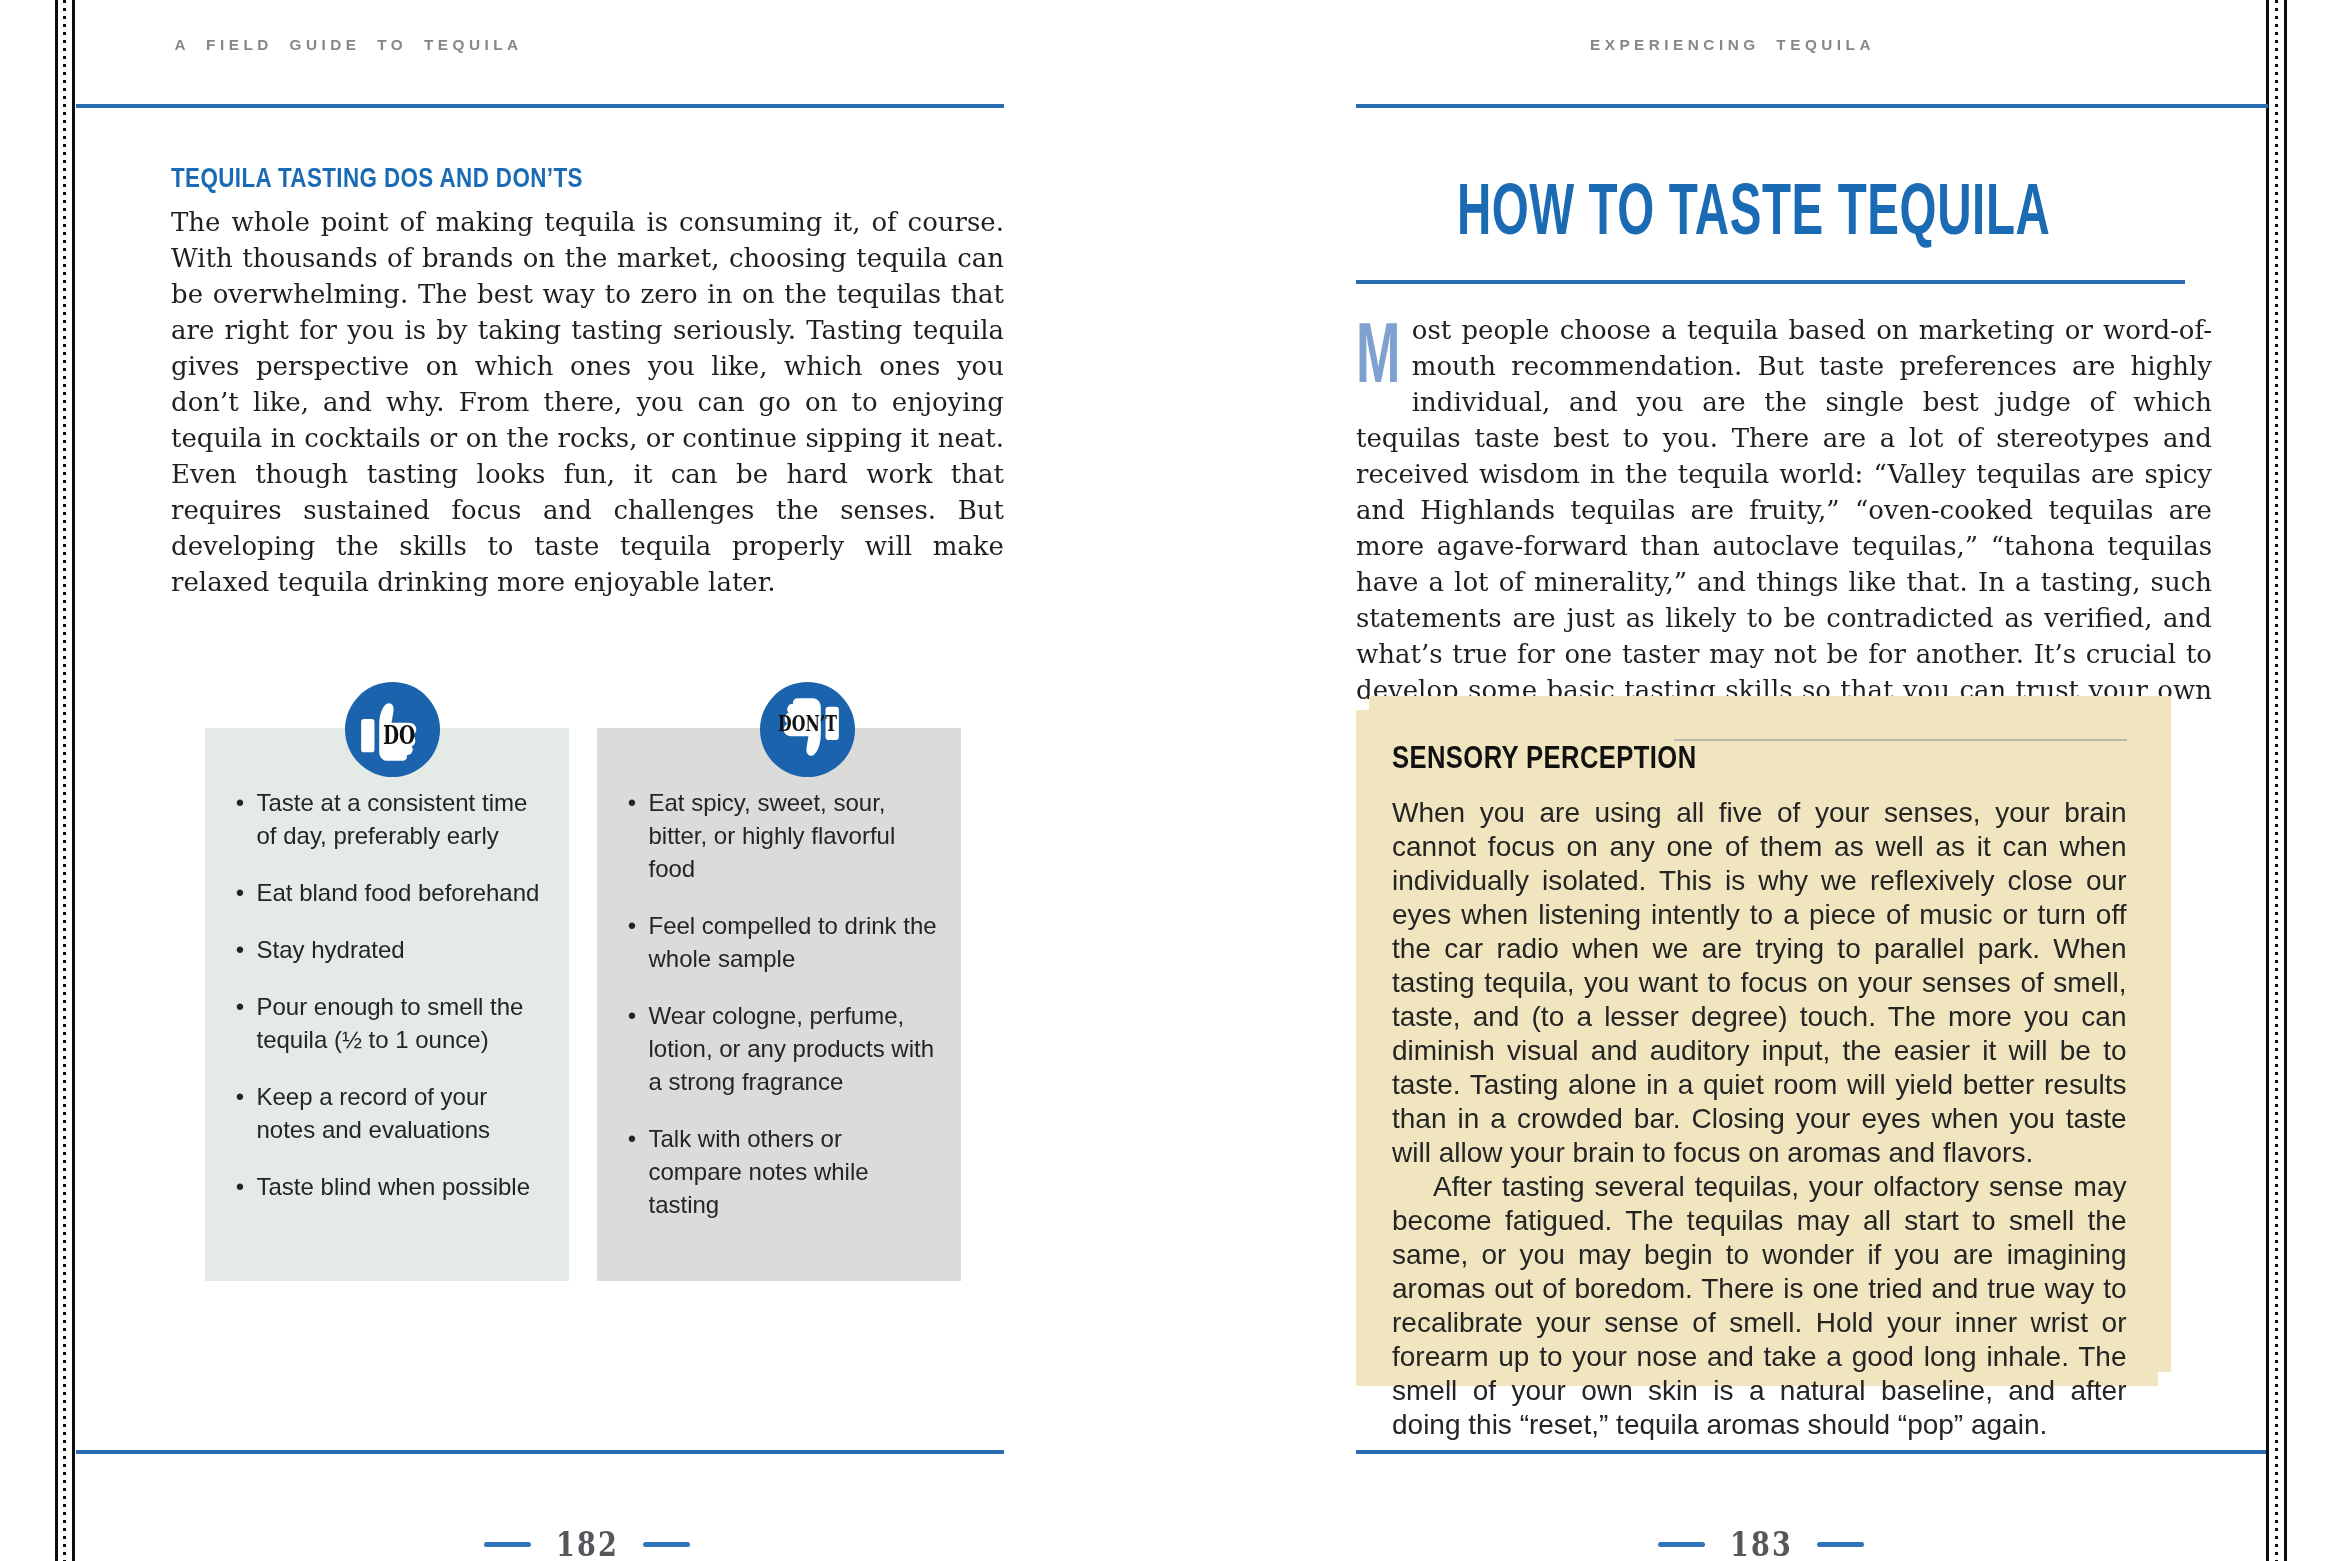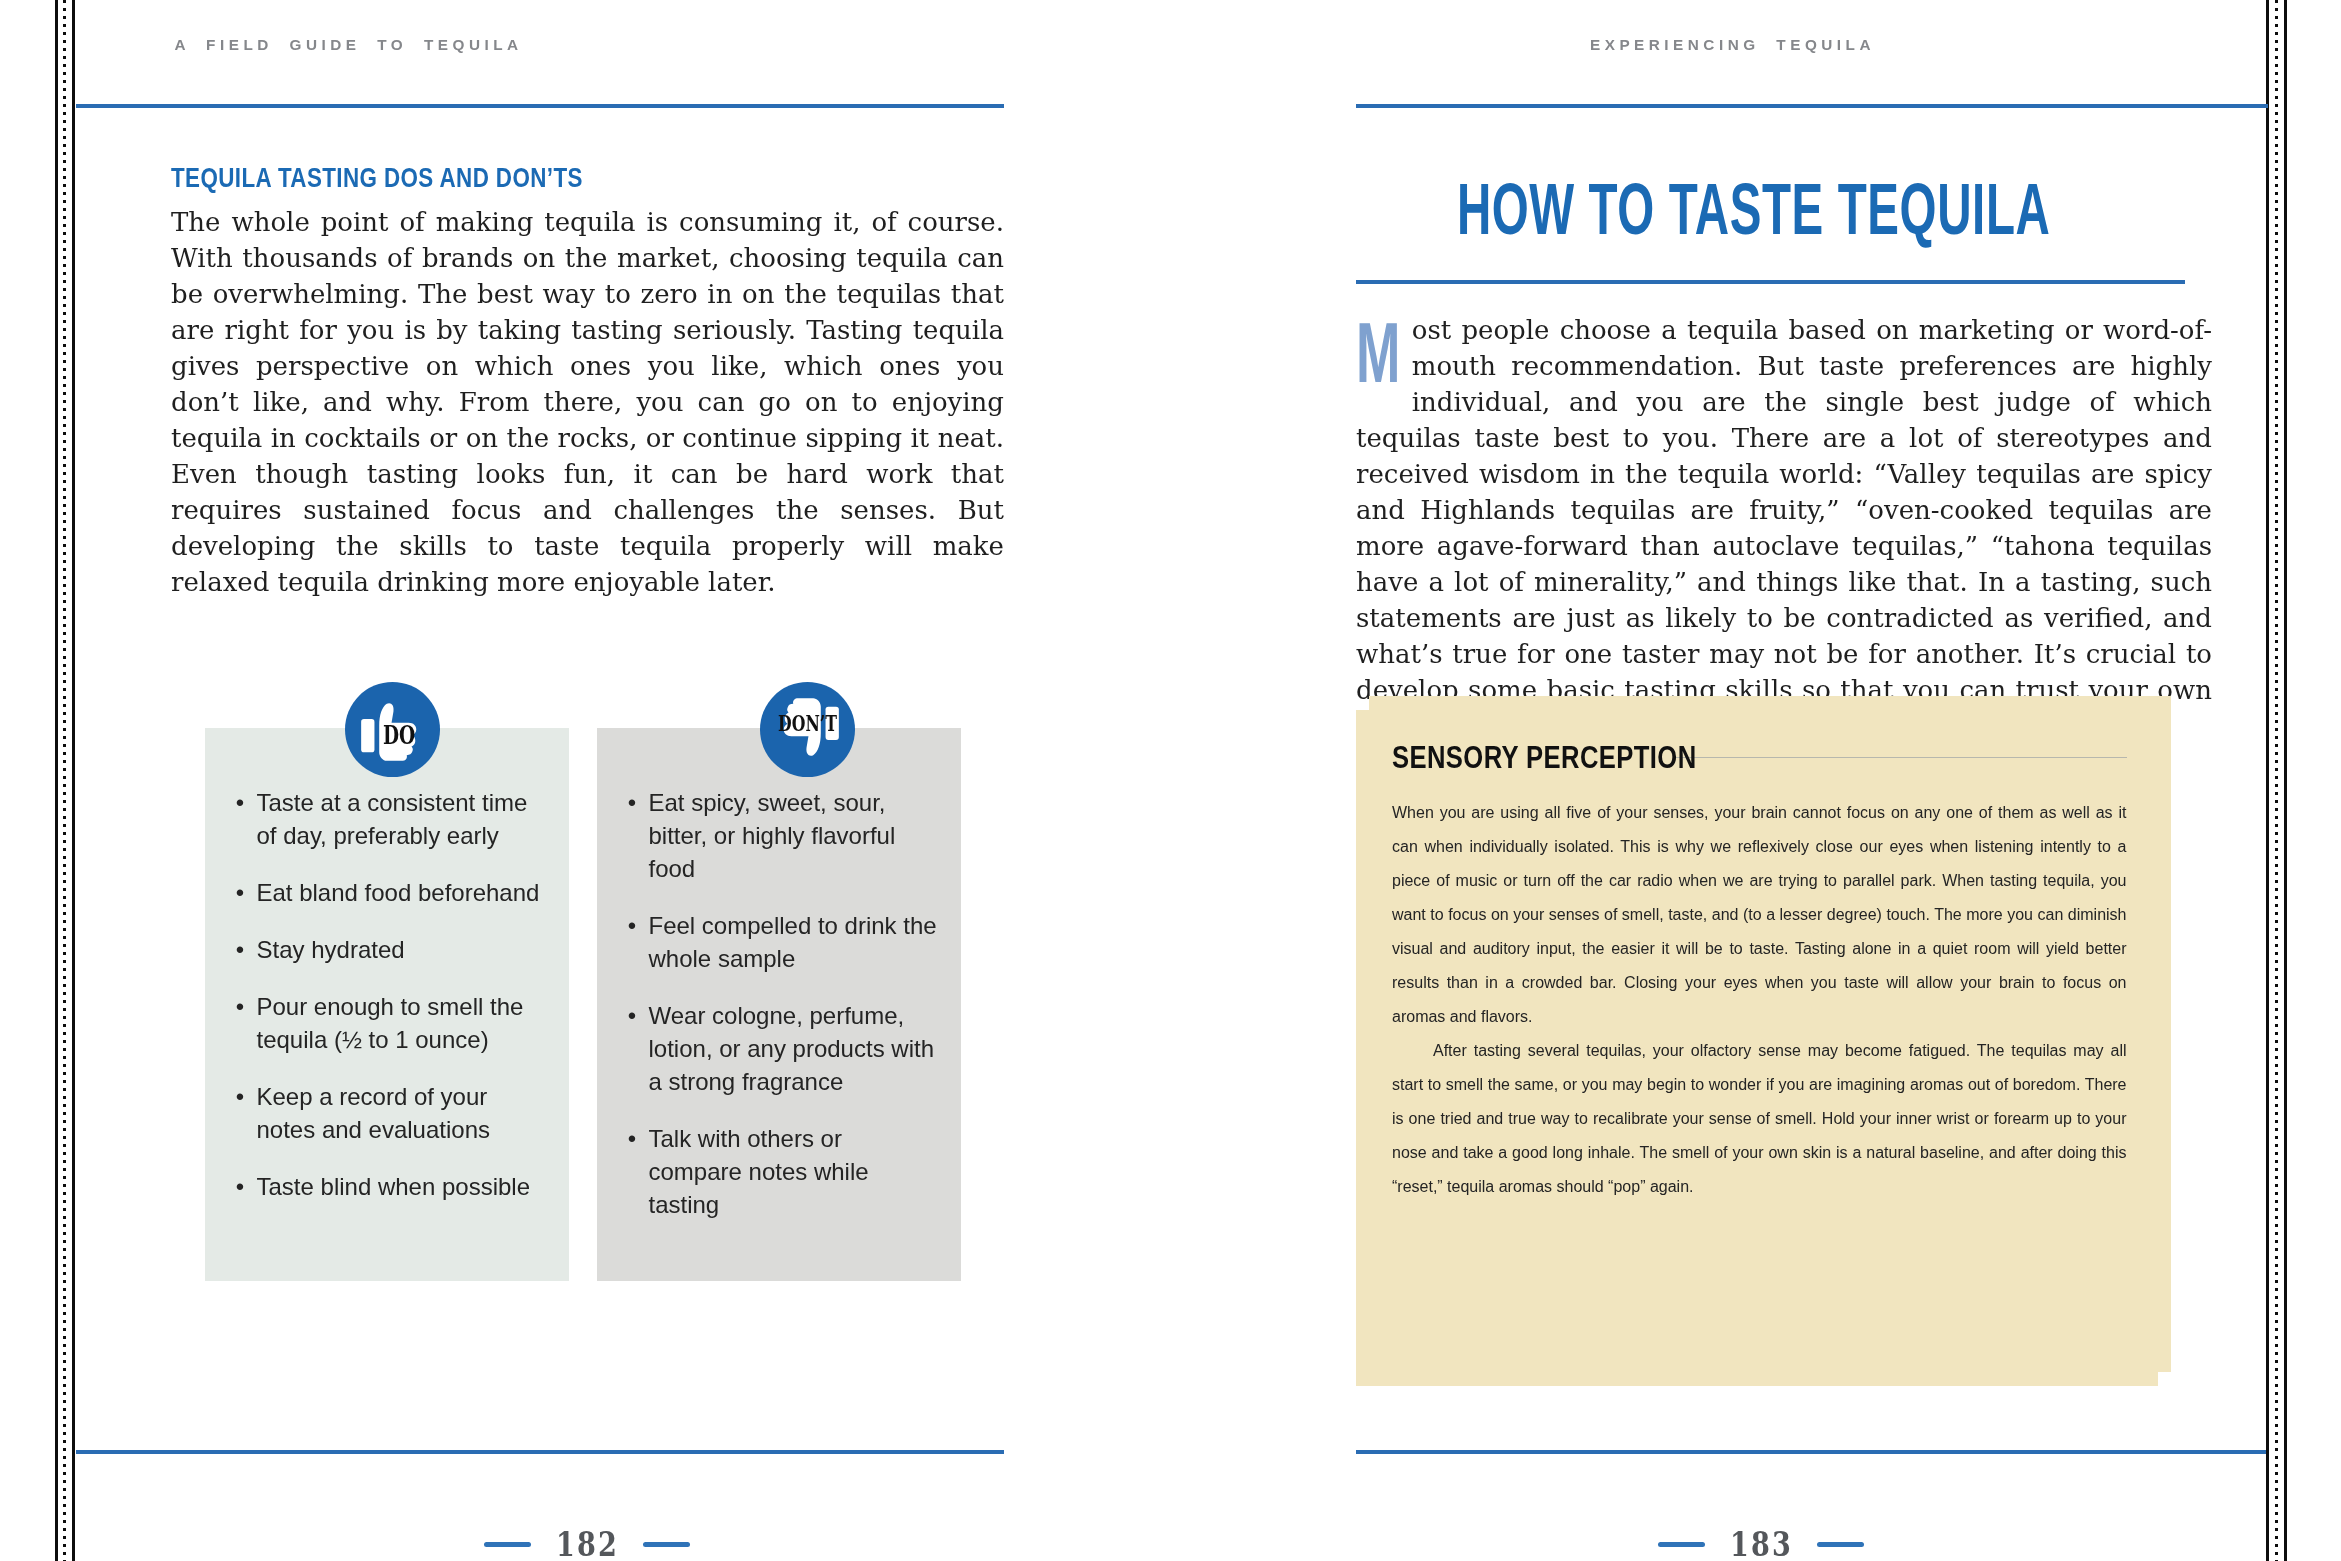--- a/index.html
+++ b/index.html
@@ -52,26 +52,26 @@
                    font-size:72px;line-height:83px;font-weight:700;color:#1b6ab4;letter-spacing:0.9px;}
   #right-intro{position:absolute;left:1356px;top:312px;width:856px;}
   .dropcap{float:left;width:45px;height:70px;overflow:visible;margin:4.5px 10.8px 0 0;
            font-family:"Liberation Sans",sans-serif;font-weight:700;font-size:86px;line-height:70px;
            color:#7fa1cf;transform:scaleX(0.62);transform-origin:0 0;}
 
   
   .sidebar-back{position:absolute;left:1369px;top:696px;width:802px;height:676px;background:#f1e5bf;}
   .sidebar-front{position:absolute;left:1356px;top:710px;width:802px;height:676px;background:#f1e5bf;
                  box-sizing:border-box;padding:29px 31.5px 18px 36px;}
-  .sidebar-head{display:flex;align-items:center;margin-bottom:20px;}
+  .sidebar-head{display:flex;align-items:flex-start;margin-bottom:20px;}
   .sidebar-title{width:275px;white-space:nowrap;}
   .sidebar-title span{display:inline-block;transform:scaleX(0.8);transform-origin:0 50%;
                       font-size:32px;font-weight:700;letter-spacing:0.5px;color:#111111;}
   .sidebar-rule{flex:1;height:1.8px;background:#b7b7ad;margin-left:7.2px;}
-  .sidebar-body p{margin:0;font-size:16px;line-height:34px;font-weight:300;color:#242424;
+  .sidebar-body p{margin:0;font-size:28px;line-height:34px;font-weight:300;color:#242424;
                   text-align:justify;}
   .sidebar-body p.indent{text-indent:41px;}
 
   .badge svg{display:block;width:95px;height:95px;}
 </style>
 </head>
 <body>
 
 <div id="stage">
 

